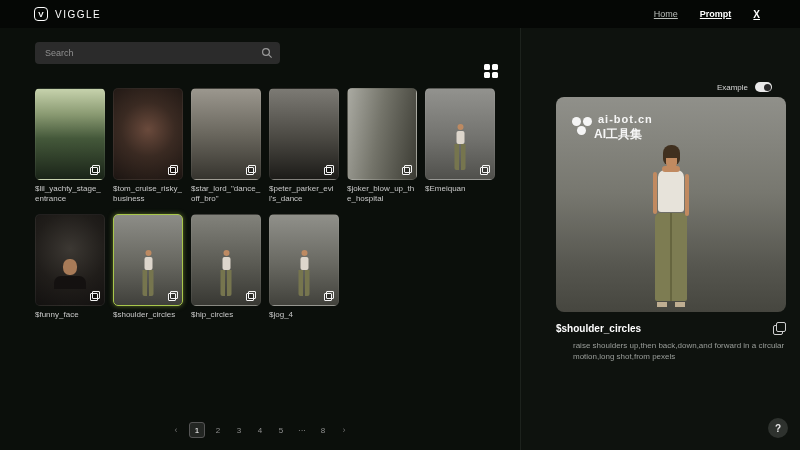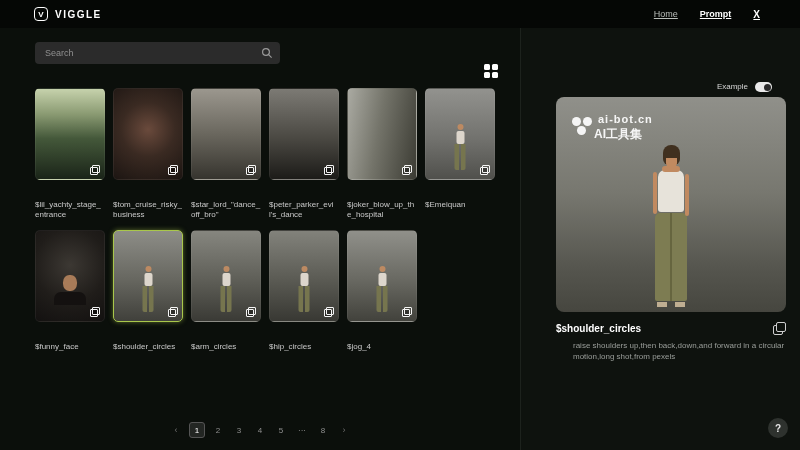--- a/index.html
+++ b/index.html
@@ -6,21 +6,21 @@
   *{box-sizing:border-box;margin:0;padding:0;font-family:"Liberation Sans",sans-serif;}
   html,body{background:#060806;}
   .app{position:relative;width:800px;height:450px;background:#0b0e0b;overflow:hidden;}
 
   
   .header{position:absolute;top:0;left:0;width:800px;height:28px;background:#050705;
           display:flex;align-items:center;justify-content:space-between;padding:0 40px 0 34px;}
   .brand{display:flex;align-items:center;gap:7px;cursor:pointer;}
   .logo-box{width:14px;height:14px;border:1.5px solid #fff;border-radius:4px;color:#fff;
             font-size:8px;font-weight:bold;display:flex;align-items:center;justify-content:center;}
-  .brand-name{color:#fff;font-size:10px;font-weight:bold;letter-spacing:1.5px;}
+  .brand-name{color:#fff;font-size:10px;font-weight:normal;letter-spacing:1.5px;}
   .nav{display:flex;align-items:center;gap:22px;}
   .nav-item{color:#b9bdb9;font-size:9px;cursor:pointer;text-decoration:underline;}
   .nav-item.active{color:#fff;font-weight:bold;}
   .nav-item.xlogo{color:#fff;font-weight:bold;font-size:10px;}
 
   
   .left{position:absolute;top:28px;left:0;width:520px;height:422px;background:#0b0f0b;}
   .search-wrap{position:absolute;top:14px;left:35px;width:245px;height:22px;}
   .search-input{width:245px;height:22px;background:#2b2b2b;border:none;border-radius:4px;
                 color:#ddd;font-size:9px;padding:0 26px 0 10px;outline:none;}
@@ -28,21 +28,21 @@
   .search-icon{position:absolute;right:7px;top:5px;width:12px;height:12px;}
   .grid-icon{position:absolute;top:36px;left:484px;width:6px;height:6px;background:#fff;border-radius:1.5px;
              box-shadow:8px 0 0 #fff,0 8px 0 #fff,8px 8px 0 #fff;cursor:pointer;}
 
   .thumb-grid{position:absolute;top:60px;left:35px;width:470px;display:grid;
               grid-template-columns:repeat(6,70px);column-gap:8px;row-gap:10px;}
   .cell{width:70px;}
   .tile{position:relative;width:70px;height:92px;border-radius:5px;overflow:hidden;cursor:pointer;
         border:1px solid rgba(255,255,255,0.06);}
   .tile.selected{border:1.5px solid var(--accent);box-shadow:0 0 5px rgba(169,199,75,.5);}
-  .tile-label{margin-top:20px;color:#c9c9c9;font-size:8px;line-height:10px;word-break:break-all;min-height:20px;}
+  .tile-label{margin-top:4px;color:#c9c9c9;font-size:8px;line-height:10px;word-break:break-all;min-height:20px;}
 
   .copy-icon{position:absolute;right:4px;bottom:4px;width:10px;height:10px;opacity:.95;cursor:pointer;}
   .copy-icon::before{content:"";position:absolute;left:0;bottom:0;width:6px;height:6px;
                      border:1px solid #fff;border-radius:1px;background:rgba(0,0,0,.35);}
   .copy-icon::after{content:"";position:absolute;right:0;top:0;width:6px;height:6px;
                     border:1px solid #fff;border-radius:1px;}
 
   .mini-fig{position:absolute;left:50%;bottom:9px;transform:translateX(-50%);}
   .mf-head{width:6px;height:6px;background:#bd8a62;border-radius:50%;margin:0 auto;}
   .mf-torso{width:8px;height:13px;background:#ddd6cc;border-radius:2px;margin:1px auto 0;}
@@ -56,21 +56,21 @@
   .pagination{position:absolute;bottom:12px;left:0;width:520px;display:flex;justify-content:center;
               align-items:center;gap:5px;}
   .page{width:16px;height:16px;background:transparent;border:none;color:#8f8f8f;font-size:8px;
         border-radius:3px;cursor:pointer;display:flex;align-items:center;justify-content:center;}
   .page.active{background:#232623;border:1px solid #555;color:#fff;}
   .page.arrow{color:#6f6f6f;font-size:9px;}
 
   
   .right{position:absolute;top:28px;left:520px;width:280px;height:422px;background:#0e120e;
          border-left:1px solid #1d221d;}
-  .example-row{position:absolute;top:54px;right:28px;display:flex;gap:7px;}
+  .example-row{position:absolute;top:54px;right:28px;display:flex;align-items:center;gap:7px;}
   .example-label{color:#d6d6d6;font-size:8px;}
   .example-toggle{width:17px;height:10px;background:#e9e9e9;border-radius:5px;position:relative;cursor:pointer;}
   .example-toggle::after{content:"";position:absolute;right:1.5px;top:1.5px;width:7px;height:7px;
                          border-radius:50%;background:#2a2a2a;}
 
   .preview{position:absolute;top:69px;left:35px;width:230px;height:215px;border-radius:8px;overflow:hidden;}
   .watermark{position:absolute;top:16px;left:16px;display:flex;align-items:flex-start;gap:9px;opacity:.92;}
   .wm-logo{margin-top:4px;width:9px;height:9px;border-radius:50%;background:#fff;
            box-shadow:11px 0 0 #fff,5px 9px 0 #fff;}
   .wm-text1{color:#fff;font-size:11px;font-weight:bold;letter-spacing:1px;margin-left:8px;}
@@ -206,31 +206,20 @@
           <div class="mini-fig">
             <div class="mf-head"></div>
               <div class="mf-torso"></div>
               <div class="mf-legs"></div>
           </div>
           <span class="copy-icon"></span>
         </div>
         <div class="tile-label">$shoulder_circles</div>
       </div>
 
-      <div class="cell">
-        <div class="tile" style="background: linear-gradient(rgb(134, 134, 127) 0%, rgb(94, 94, 87) 55%, rgb(58, 58, 53) 100%);">
-          <div class="mini-fig">
-            <div class="mf-head"></div>
-              <div class="mf-torso"></div>
-              <div class="mf-legs"></div>
-          </div>
-          <span class="copy-icon"></span>
-        </div>
-        <div class="tile-label">$arm_circles</div>
-      </div>
 
       <div class="cell">
         <div class="tile" style="background: linear-gradient(rgb(130, 130, 123) 0%, rgb(90, 90, 83) 55%, rgb(56, 56, 51) 100%);">
           <div class="mini-fig">
             <div class="mf-head"></div>
               <div class="mf-torso"></div>
               <div class="mf-legs"></div>
           </div>
           <span class="copy-icon"></span>
         </div>

